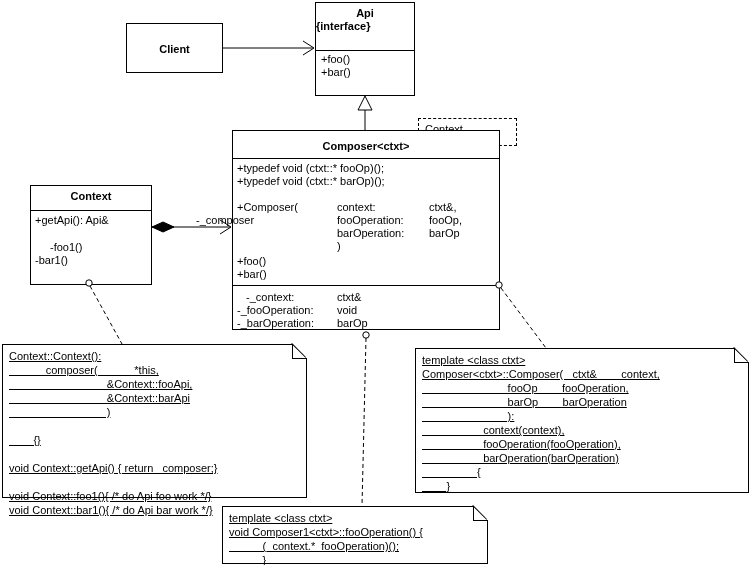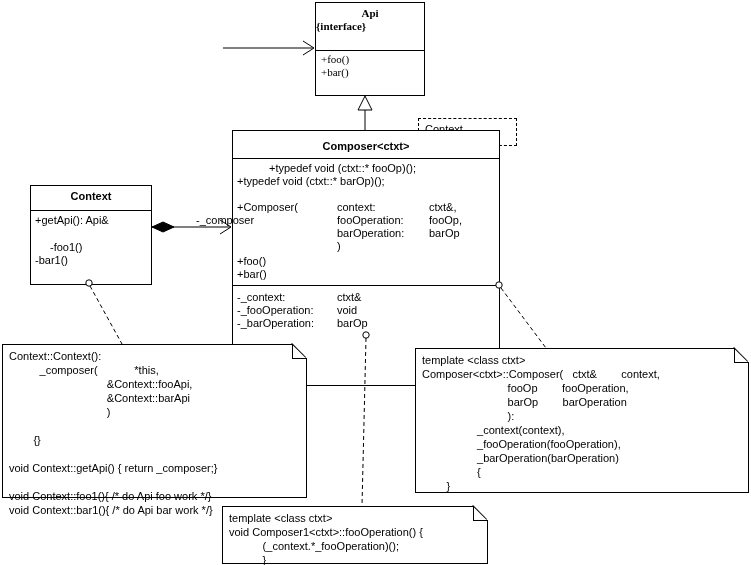--- a/index.html
+++ b/index.html
@@ -57,20 +57,21 @@
     border: 1px solid #000;
   }
   .note-text {
     position: absolute;
     left: 6px;
     top: 4px;
     font-size: 11px;
     line-height: 14px;
     white-space: pre;
     color: #000;
+    text-decoration: underline;
   }
   .fold {
     position: absolute;
     right: -1px;
     top: -1px;
     width: 14px;
     height: 14px;
     background: #ffffff;
     border-left: 1px solid #000;
     border-bottom: 1px solid #000;
@@ -111,55 +112,58 @@
     line-height: 13px;
     color: #000;
     white-space: pre;
   }
 </style>
 </head>
 <body>
 
 <div id="canvas">
 
-
-  <div class="box" style="left:315px; top:2px; width:110px; height:94px;font-family:Liberation Serif, serif;">
+  <div class="box" style="left:126px; top:23px; width:97px; height:50px;">
+    <div class="cls-title" style="margin-top:15px;">Client</div>
+  </div>
+
+  <div class="box" style="left:315px; top:2px; width:100px; height:94px;">
     <div class="cls-title">Api</div>
     <div class="cls-sub">{interface}</div>
     <div class="sep" style="top:47px;"></div>
     <div class="memb" style="left:5px; top:50px;">+foo()</div>
     <div class="memb" style="left:5px; top:63px;">+bar()</div>
   </div>
 
   <div class="dashbox" style="left:418px; top:118px; width:99px; height:28px;">
     <span>Context</span>
   </div>
 
-  <div class="box" style="left:232px; top:130px; width:268px; height:256px;">
+  <div class="box" style="left:232px; top:130px; width:268px; height:200px;">
     <div class="cls-title" style="margin-top:5px;">Composer&lt;ctxt&gt;</div>
     <div class="sep" style="top:27px;"></div>
 
-    <div class="memb" style="left:4px; top:31px;margin-left:32px;">+typedef void (ctxt::* fooOp)();</div>
+    <div class="memb" style="left:4px; top:31px;">+typedef void (ctxt::* fooOp)();</div>
     <div class="memb" style="left:4px; top:44px;">+typedef void (ctxt::* barOp)();</div>
 
     <div class="memb" style="left:4px; top:70px;">+Composer(</div>
     <div class="memb" style="left:104px; top:70px;">context:</div>
     <div class="memb" style="left:196px; top:70px;text-align:right;">ctxt&amp;,</div>
     <div class="memb" style="left:104px; top:83px;">fooOperation:</div>
     <div class="memb" style="left:196px; top:83px;">fooOp,</div>
     <div class="memb" style="left:104px; top:96px;">barOperation:</div>
     <div class="memb" style="left:196px; top:96px;">barOp</div>
     <div class="memb" style="left:104px; top:109px;">)</div>
 
     <div class="memb" style="left:4px; top:124px;">+foo()</div>
     <div class="memb" style="left:4px; top:137px;">+bar()</div>
 
     <div class="sep" style="top:154px;"></div>
 
-    <div class="memb" style="left:4px; top:160px;">-_context:</div>
+    <div class="memb" style="left:13px; top:160px;">-_context:</div>
     <div class="memb" style="left:104px; top:160px;">ctxt&amp;</div>
     <div class="memb" style="left:4px; top:173px;">-_fooOperation:</div>
     <div class="memb" style="left:104px; top:173px;">void</div>
     <div class="memb" style="left:4px; top:186px;">-_barOperation:</div>
     <div class="memb" style="left:104px; top:186px;">barOp</div>
   </div>
 
   <div class="box" style="left:30px; top:185px; width:122px; height:100px;">
     <div class="cls-title">Context</div>
     <div class="sep" style="top:24px;"></div>

